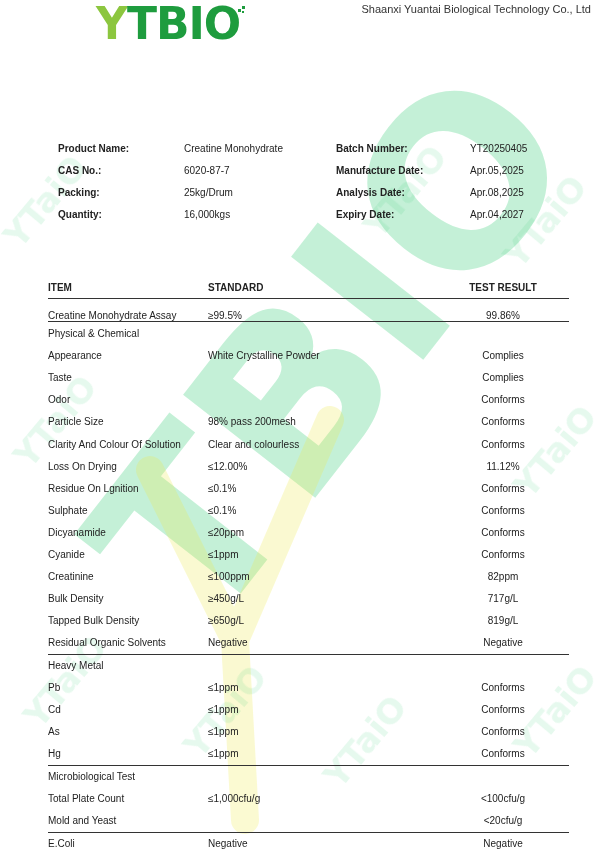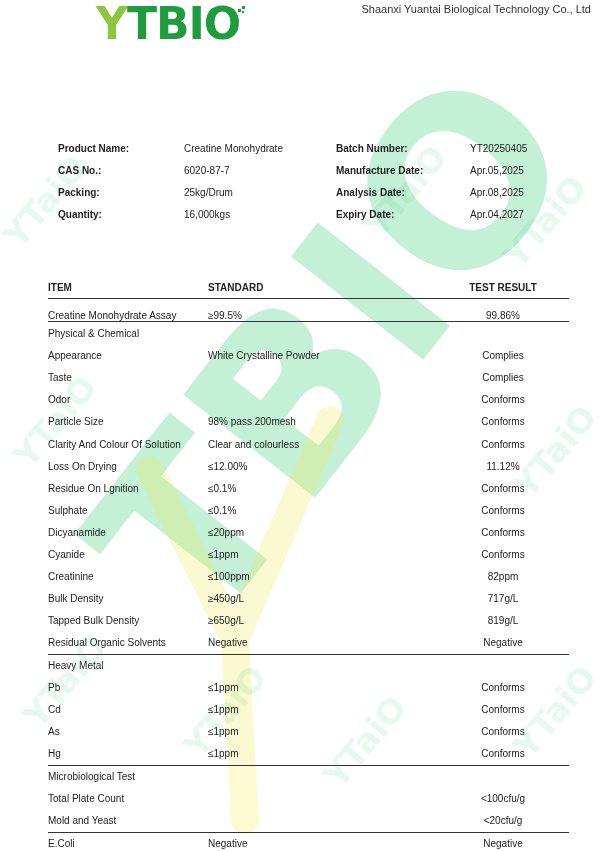--- a/index.html
+++ b/index.html
@@ -230,20 +230,21 @@
         <span class="c1">Hg</span>
         <span class="c2">≤1ppm</span>
         <span class="c3">Conforms</span>
       </div>
 
     <div class="row section" style="top:771px">
       <span class="c1">Microbiological Test</span>
     </div>
     <div class="row" style="top:793px">
         <span class="c1">Total Plate Count</span>
+        <span class="c2">≤1,000cfu/g</span>
         <span class="c3">&lt;100cfu/g</span>
       </div>
     <div class="row" style="top:815px">
         <span class="c1">Mold and Yeast</span>
         <span class="c3">&lt;20cfu/g</span>
       </div>
     <div class="row" style="top:838px">
         <span class="c1">E.Coli</span>
         <span class="c2">Negative</span>
         <span class="c3">Negative</span>

